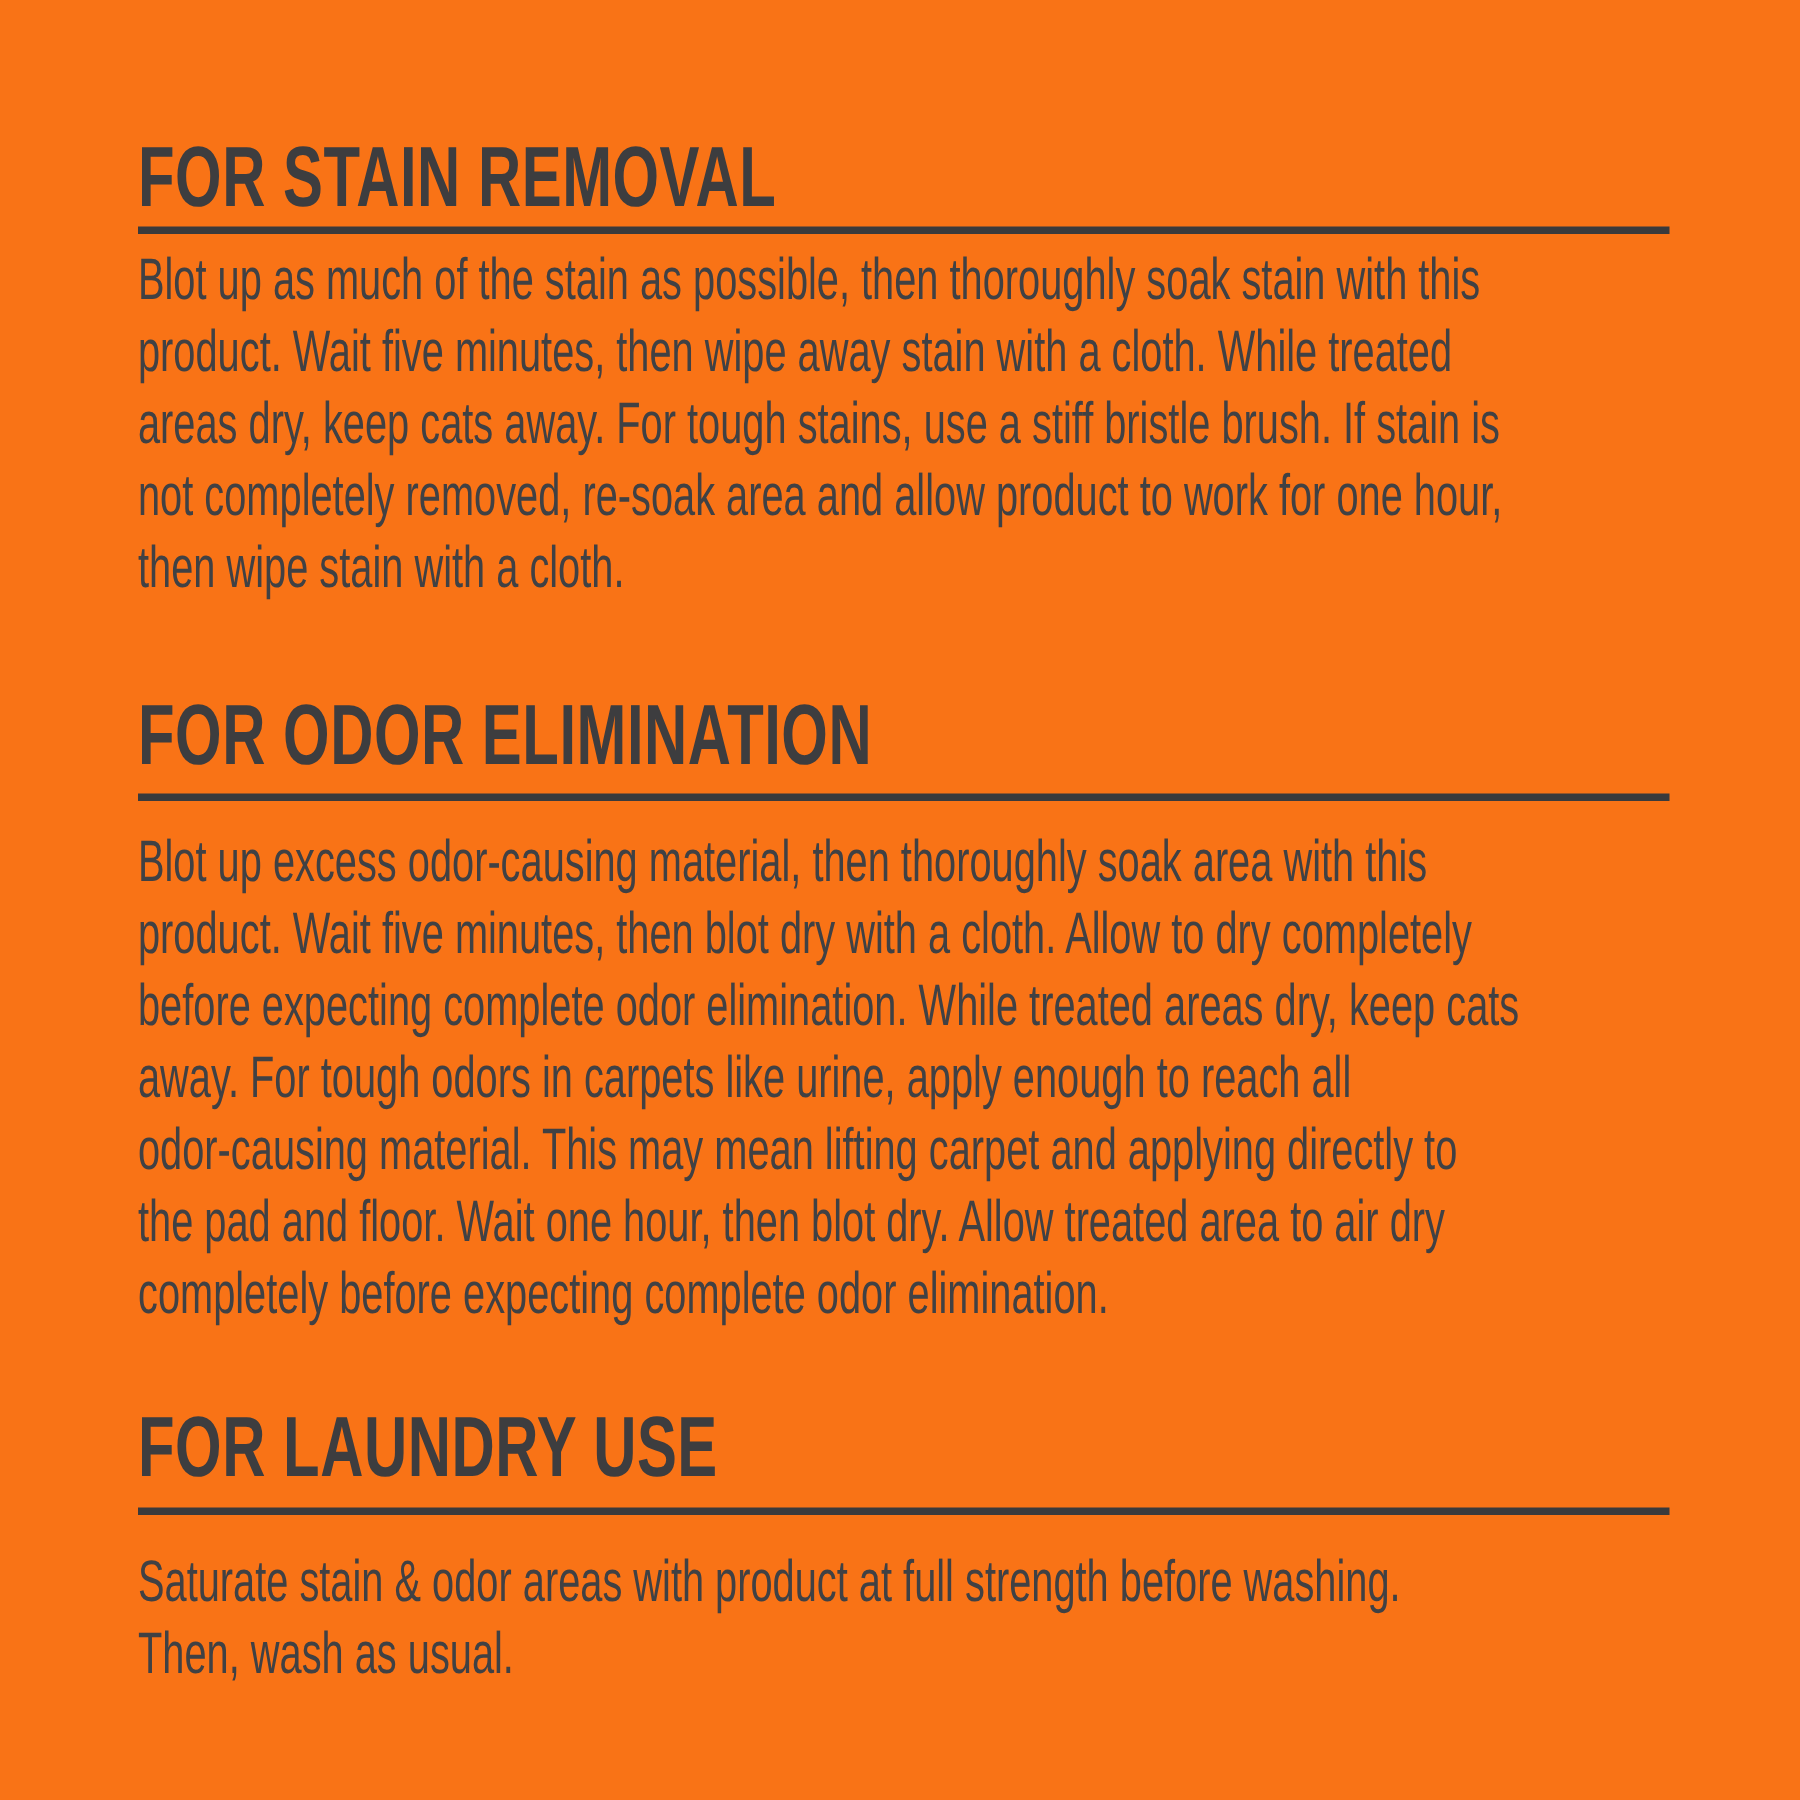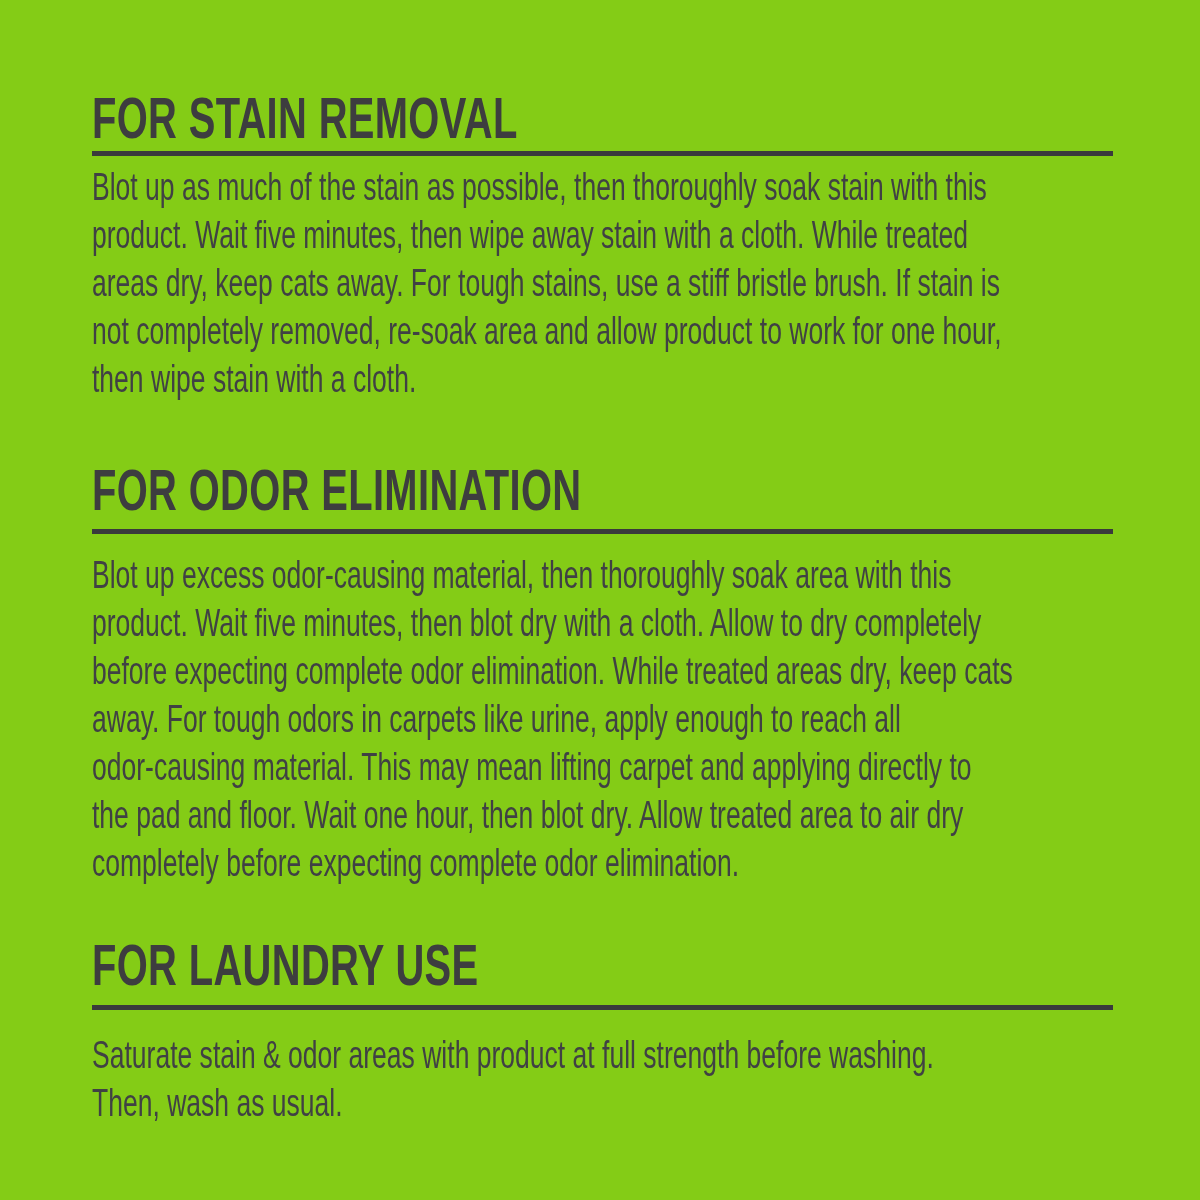--- a/index.html
+++ b/index.html
@@ -1,20 +1,20 @@
 <!DOCTYPE html>
 <html><head>
 <meta charset="utf-8">
 <style>
   html, body { margin: 0; padding: 0; background: #ffffff; }
   .sheet {
     position: relative;
     width: 1200px;
     height: 1200px;
-    background: #84cc16;
+    background: #f97316;
     overflow: hidden;
     font-family: "Liberation Sans", sans-serif;
   }
   .hd {
     position: absolute;
     left: 92px;
     margin: 0;
     font-size: 57px;
     line-height: 57px;
     font-weight: bold;

